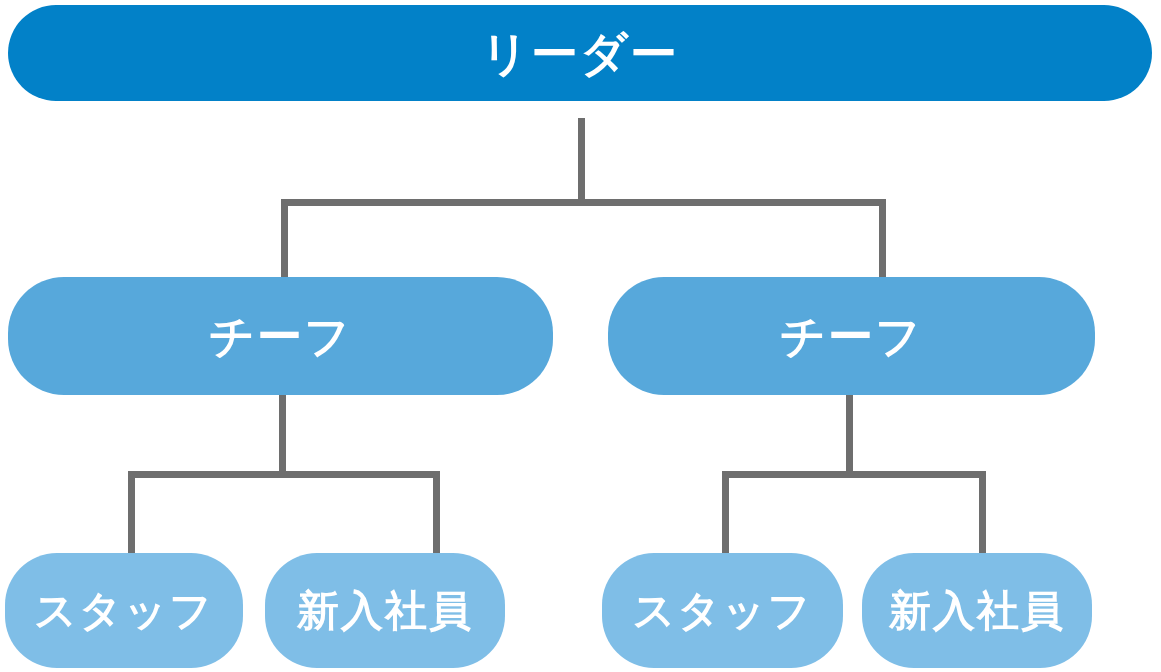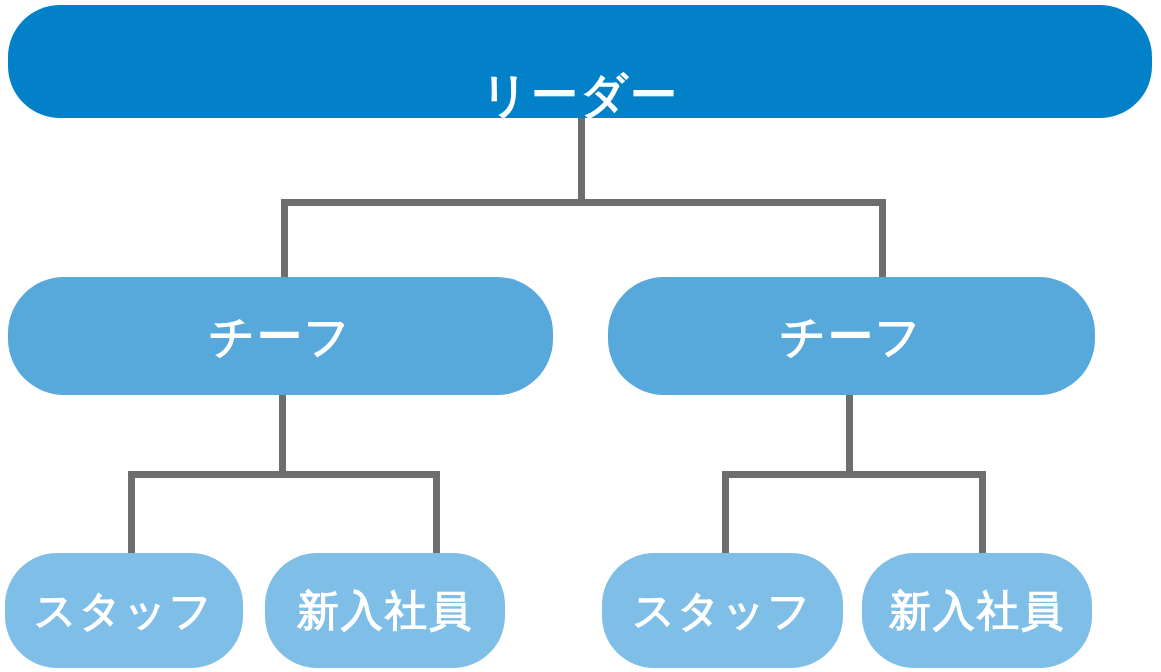--- a/index.html
+++ b/index.html
@@ -34,25 +34,24 @@
     display: flex;
     align-items: center;
     justify-content: center;
     color: var(--node-text, #ffffff);
     font-weight: bold;
     letter-spacing: 2px;
     line-height: 1;
     user-select: none;
   }
   .node-leader {
-    left: 8px; top: 5px; width: 1144px; height: 113px;
+    left: 8px; top: 5px; width: 1144px; height: 96px;
     background: var(--leader, #0281C8);
     border-radius: 52px;
     font-size: 47px;
-    align-items: flex-end;
   }
   .node-chief-left {
     left: 8px; top: 277px; width: 545px; height: 118px;
     background: var(--chief, #57A8DB);
     border-radius: 56px;
     font-size: 45px;
   }
   .node-chief-right {
     left: 608px; top: 277px; width: 487px; height: 118px;
     background: var(--chief, #57A8DB);

